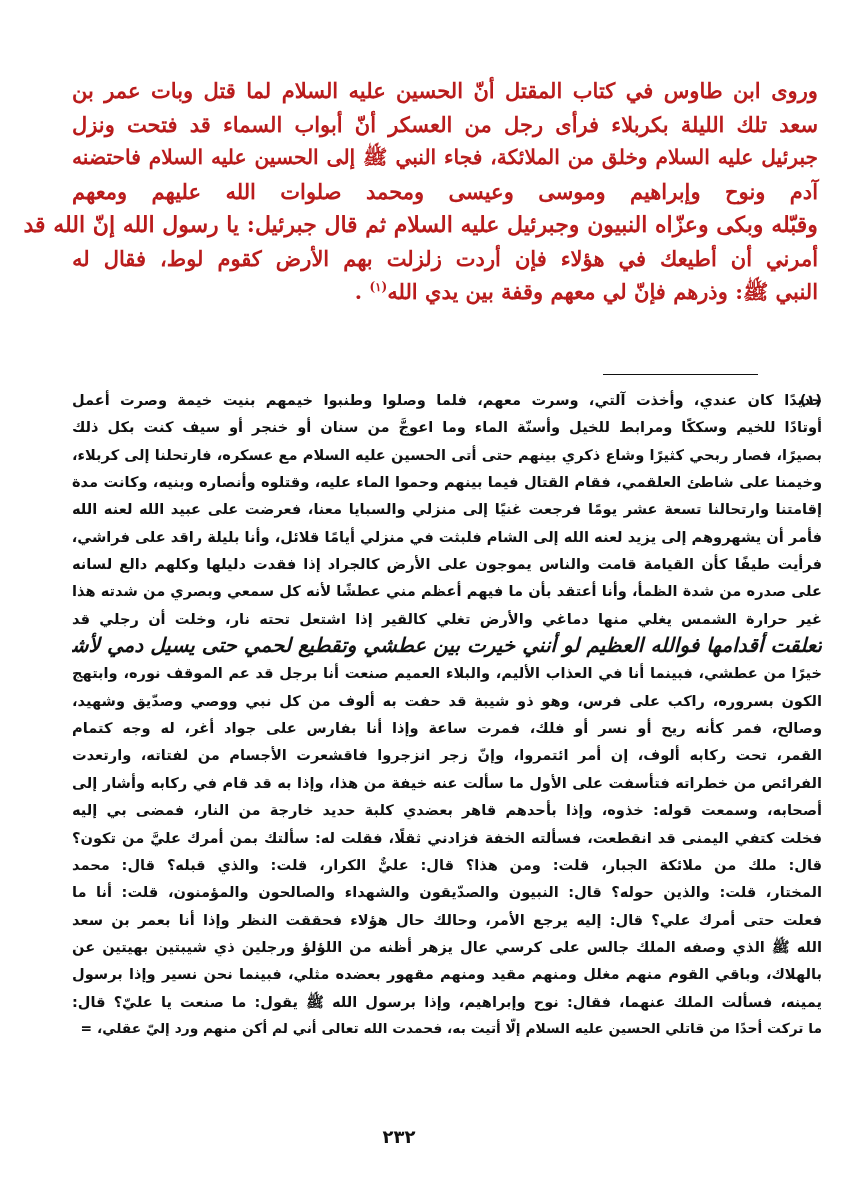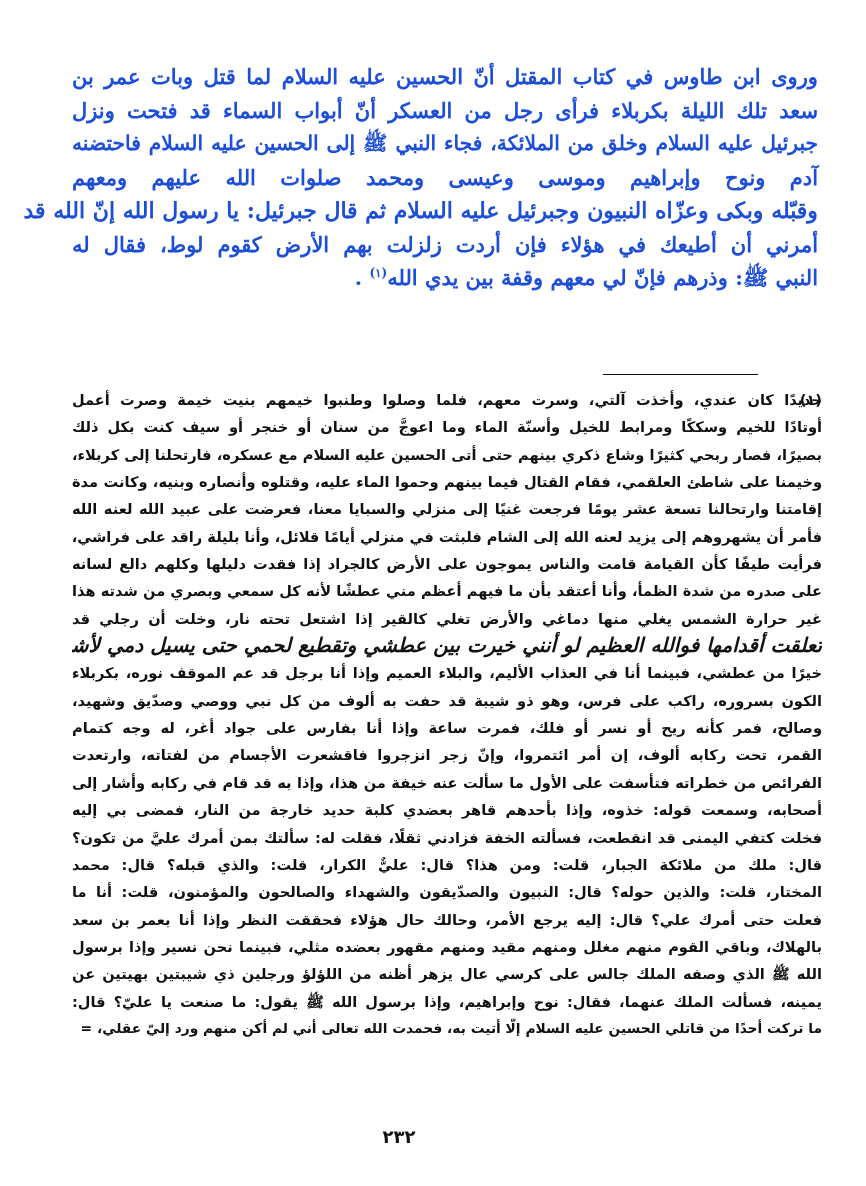--- a/index.html
+++ b/index.html
@@ -1,22 +1,22 @@
 <!DOCTYPE html>
 <html><head>
 <meta charset="utf-8">
 <style>
   html, body { margin: 0; padding: 0; background: #ffffff; }
   body { width: 866px; height: 1186px; position: relative; overflow: hidden; color: #111; }
   .page { position: absolute; left: 0; top: 0; width: 866px; height: 1186px; background: #fff; }
   .main-text {
-    position: absolute; left: 72px; top: 60px; width: 746px;
+    position: absolute; left: 72px; top: 74px; width: 746px;
     direction: rtl; text-align: justify; text-align-last: right;
     font-family: "DejaVu Serif", serif; font-size: 21px; line-height: 33.5px;
-    font-weight: bold; color: #1d4ed8;
+    font-weight: bold; color: #b91c1c;
   }
   .main-text .line { display: block; white-space: nowrap; text-align: justify; text-align-last: justify; }
   .main-text .line.last { text-align-last: right; }
   .sup { font-size: 12px; vertical-align: super; line-height: 0; }
   .separator {
     position: absolute; left: 603px; top: 374px; width: 155px; height: 0;
     border-top: 1.5px solid #111;
   }
   .footnote {
     position: absolute; left: 72px; top: 386px; width: 750px;
@@ -55,30 +55,30 @@
     <span class="line">حديدًا كان عندي، وأخذت آلتي، وسرت معهم، فلما وصلوا وطنبوا خيمهم بنيت خيمة وصرت أعمل</span>
     <span class="line">أوتادًا للخيم وسككًا ومرابط للخيل وأسنّة الماء وما اعوجَّ من سنان أو خنجر أو سيف كنت بكل ذلك</span>
     <span class="line">بصيرًا، فصار ربحي كثيرًا وشاع ذكري بينهم حتى أتى الحسين عليه السلام مع عسكره، فارتحلنا إلى كربلاء،</span>
     <span class="line">وخيمنا على شاطئ العلقمي، فقام القتال فيما بينهم وحموا الماء عليه، وقتلوه وأنصاره وبنيه، وكانت مدة</span>
     <span class="line">إقامتنا وارتحالنا تسعة عشر يومًا فرجعت غنيًا إلى منزلي والسبايا معنا، فعرضت على عبيد الله لعنه الله</span>
     <span class="line">فأمر أن يشهروهم إلى يزيد لعنه الله إلى الشام فلبثت في منزلي أيامًا قلائل، وأنا بليلة راقد على فراشي،</span>
     <span class="line">فرأيت طيفًا كأن القيامة قامت والناس يموجون على الأرض كالجراد إذا فقدت دليلها وكلهم دالع لسانه</span>
     <span class="line">على صدره من شدة الظمأ، وأنا أعتقد بأن ما فيهم أعظم مني عطشًا لأنه كل سمعي وبصري من شدته هذا</span>
     <span class="line">غير حرارة الشمس يغلي منها دماغي والأرض تغلي كالقير إذا اشتعل تحته نار، وخلت أن رجلي قد</span>
     <span class="line" style="font-size: 20px; font-style: italic;">تعلقت أقدامها فوالله العظيم لو أنني خيرت بين عطشي وتقطيع لحمي حتى يسيل دمي لأشربه لرأيت شربه</span>
-    <span class="line">خيرًا من عطشي، فبينما أنا في العذاب الأليم، والبلاء العميم وإذا أنا برجل قد عم الموقف نوره، بكربلاء</span>
+    <span class="line">خيرًا من عطشي، فبينما أنا في العذاب الأليم، والبلاء العميم صنعت أنا برجل قد عم الموقف نوره، وابتهج</span>
     <span class="line">الكون بسروره، راكب على فرس، وهو ذو شيبة قد حفت به ألوف من كل نبي ووصي وصدّيق وشهيد،</span>
     <span class="line">وصالح، فمر كأنه ريح أو نسر أو فلك، فمرت ساعة وإذا أنا بفارس على جواد أغر، له وجه كتمام</span>
     <span class="line">القمر، تحت ركابه ألوف، إن أمر ائتمروا، وإنّ زجر انزجروا فاقشعرت الأجسام من لفتاته، وارتعدت</span>
     <span class="line">الفرائص من خطراته فتأسفت على الأول ما سألت عنه خيفة من هذا، وإذا به قد قام في ركابه وأشار إلى</span>
     <span class="line">أصحابه، وسمعت قوله: خذوه، وإذا بأحدهم قاهر بعضدي كلبة حديد خارجة من النار، فمضى بي إليه</span>
     <span class="line">فخلت كتفي اليمنى قد انقطعت، فسألته الخفة فزادني ثقلًا، فقلت له: سألتك بمن أمرك عليَّ من تكون؟</span>
     <span class="line">قال: ملك من ملائكة الجبار، قلت: ومن هذا؟ قال: عليٌّ الكرار، قلت: والذي قبله؟ قال: محمد</span>
     <span class="line">المختار، قلت: والذين حوله؟ قال: النبيون والصدّيقون والشهداء والصالحون والمؤمنون، قلت: أنا ما</span>
     <span class="line">فعلت حتى أمرك علي؟ قال: إليه يرجع الأمر، وحالك حال هؤلاء فحققت النظر وإذا أنا بعمر بن سعد</span>
+    <span class="line">الله ﷺ الذي وصفه الملك جالس على كرسي عال يزهر أظنه من اللؤلؤ ورجلين ذي شيبتين بهيتين عن</span>
     <span class="line">بالهلاك، وباقي القوم منهم مغلل ومنهم مقيد ومنهم مقهور بعضده مثلي، فبينما نحن نسير وإذا برسول</span>
-    <span class="line">الله ﷺ الذي وصفه الملك جالس على كرسي عال يزهر أظنه من اللؤلؤ ورجلين ذي شيبتين بهيتين عن</span>
     <span class="line">يمينه، فسألت الملك عنهما، فقال: نوح وإبراهيم، وإذا برسول الله ﷺ يقول: ما صنعت يا عليّ؟ قال:</span>
     <span class="line last" style="font-size: 13.8px;">ما تركت أحدًا من قاتلي الحسين عليه السلام إلّا أتيت به، فحمدت الله تعالى أني لم أكن منهم ورد إليّ عقلي، =</span>
   </div>
 
   <div class="page-number">٢٣٢</div>
 </div>
 
 </body></html>

